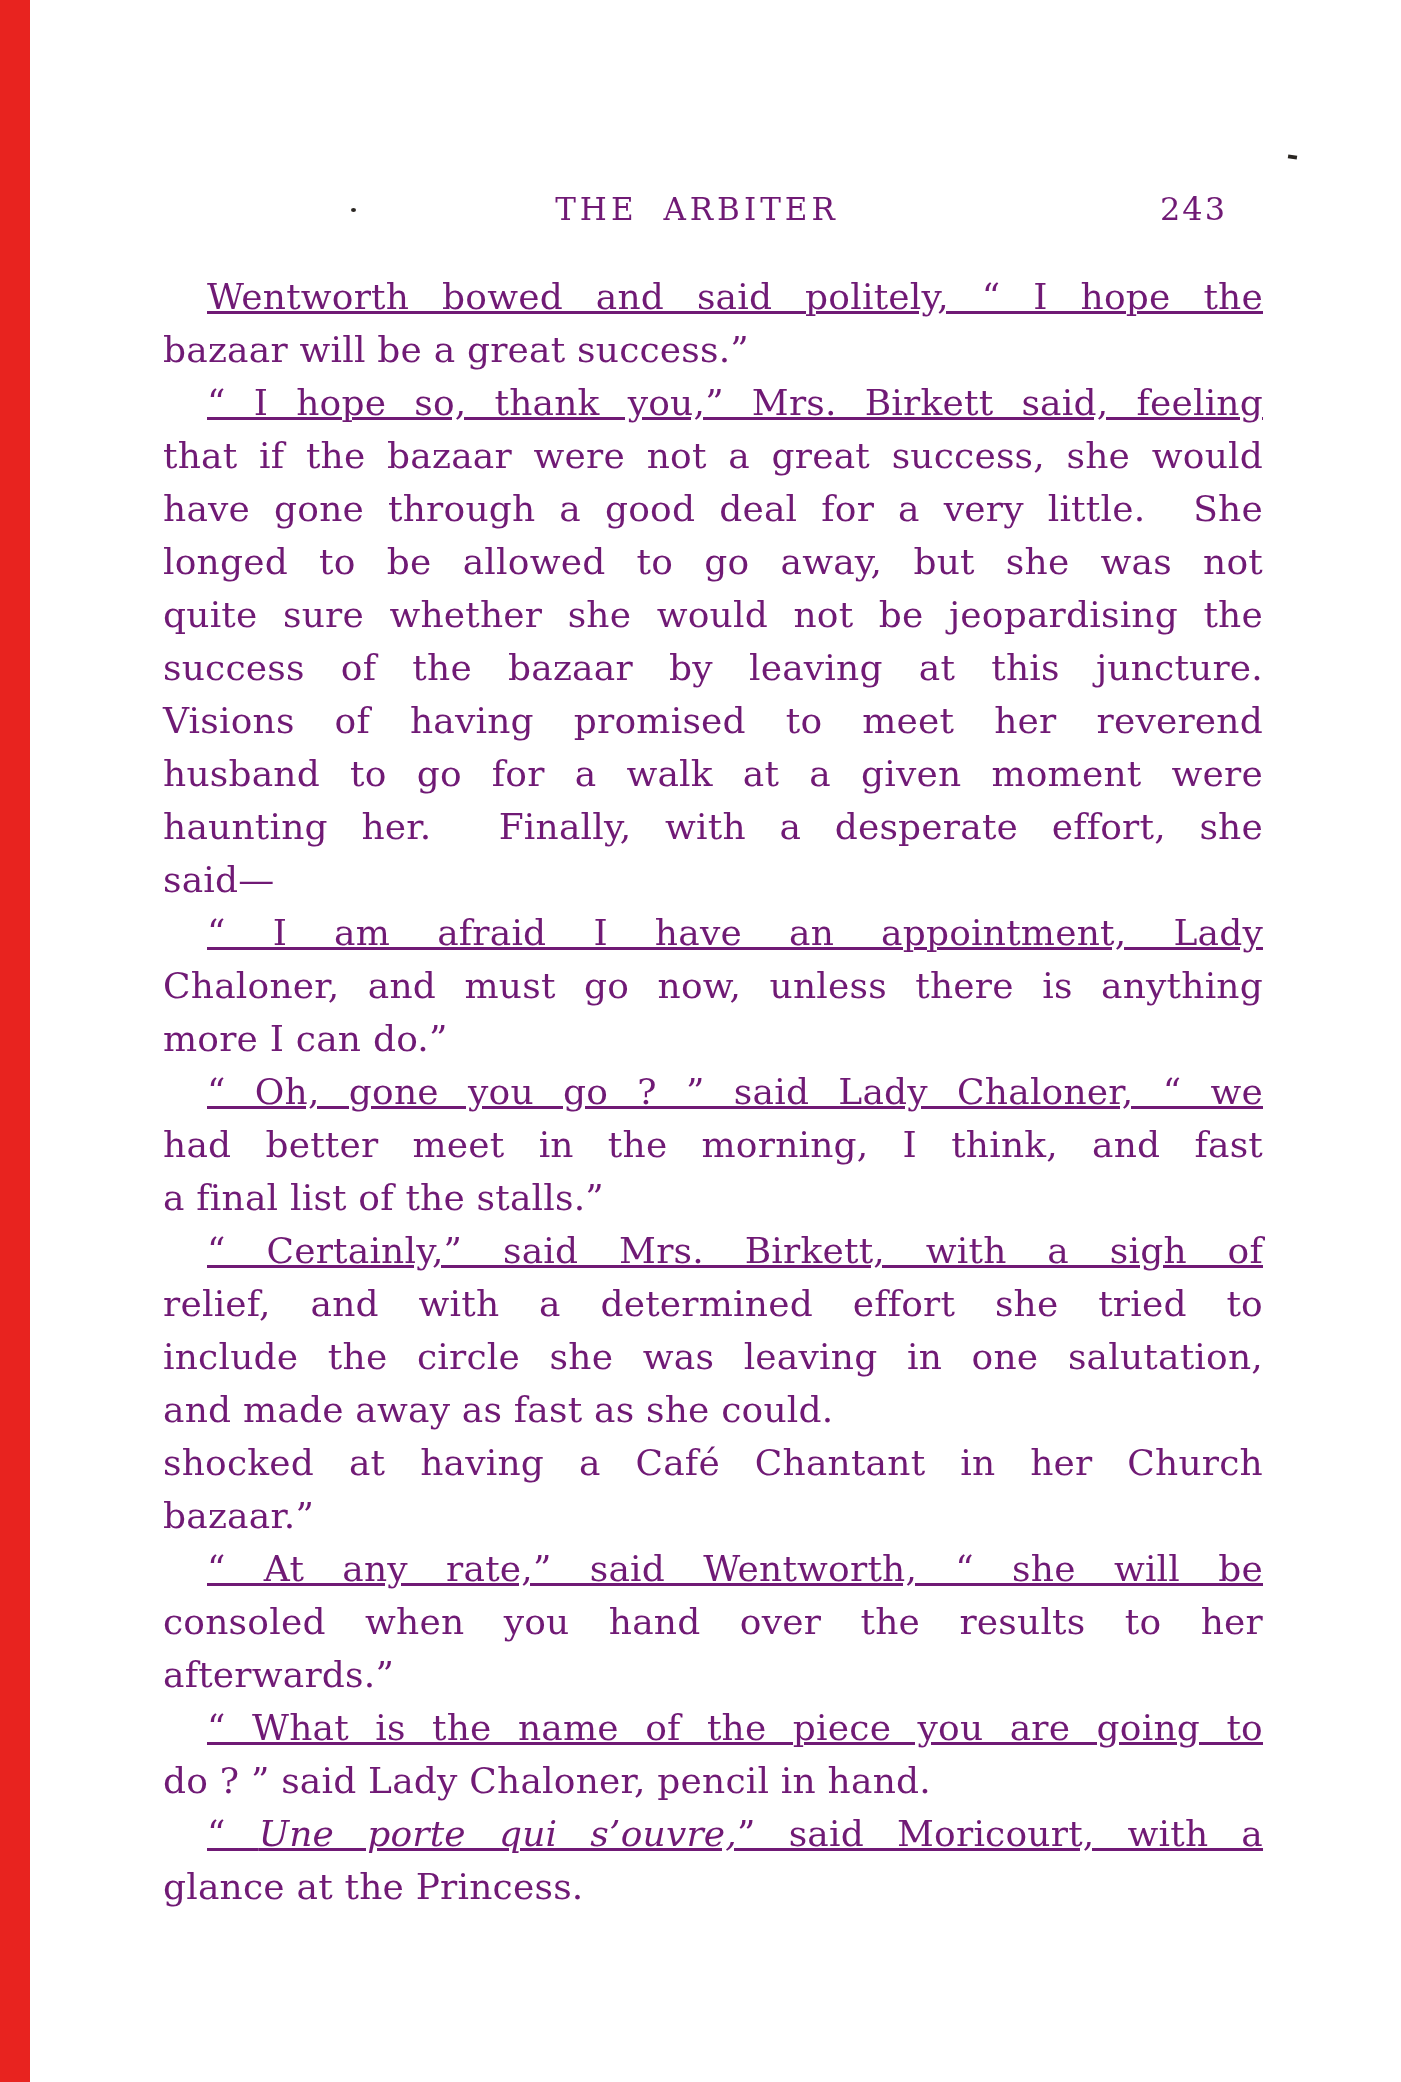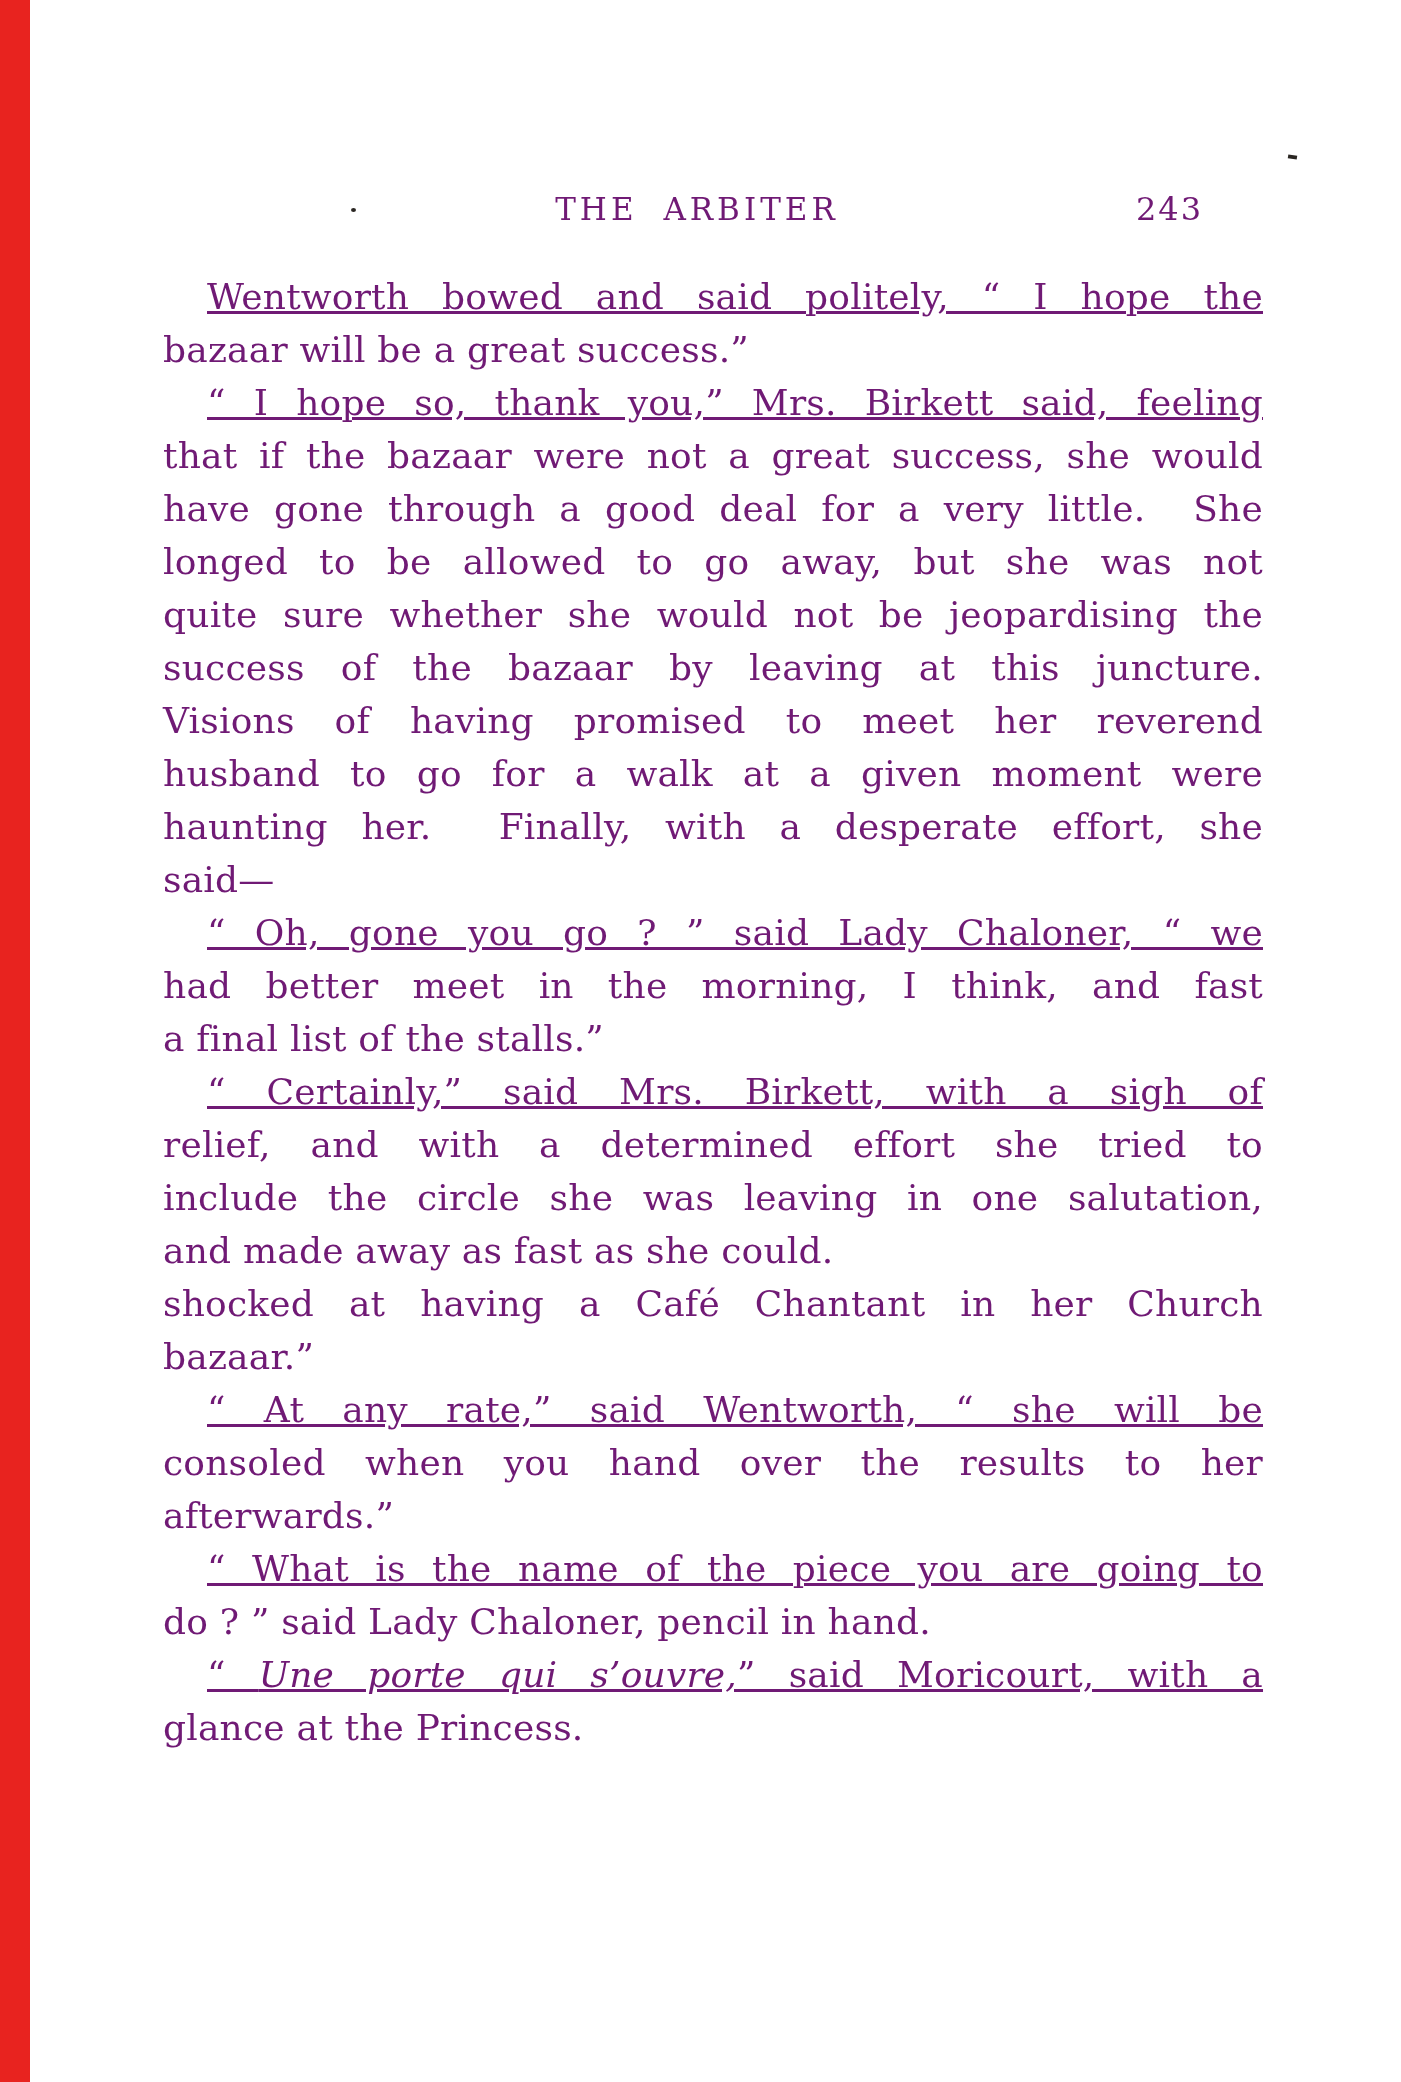--- a/index.html
+++ b/index.html
@@ -28,21 +28,21 @@
     position: absolute;
     left: 534px;
     transform: translateX(-50%);
     font-size: 31px;
     letter-spacing: 4px;
     word-spacing: 12px;
     white-space: nowrap;
   }
   .page-number {
     position: absolute;
-    right: 60px;
+    right: 36px;
     font-size: 32px;
     letter-spacing: 2px;
     margin-left: 32px;
   }
   .text-block {
     position: absolute;
     left: 163px; top: 270px;
     width: 1100px;
   }
   .line {
@@ -88,20 +88,25 @@
         <div class="line j"><span>have gone through a good deal for a very little.&nbsp; She</span></div>
         <div class="line j"><span>longed to be allowed to go away, but she was not</span></div>
         <div class="line j"><span>quite sure whether she would not be jeopardising the</span></div>
         <div class="line j"><span>success of the bazaar by leaving at this juncture.</span></div>
         <div class="line j"><span>Visions of having promised to meet her reverend</span></div>
         <div class="line j"><span>husband to go for a walk at a given moment were</span></div>
         <div class="line j"><span>haunting her.&nbsp; Finally, with a desperate effort, she</span></div>
         <div class="line last"><span>said—</span></div>
       </div>
       <div>
+        <div class="line indent j"><span>“ I am afraid I have an appointment, Lady</span></div>
+        <div class="line j"><span>Chaloner, and must go now, unless there is anything</span></div>
+        <div class="line last"><span>more I can do.”</span></div>
+      </div>
+      <div>
         <div class="line indent j"><span>“ Oh, gone you go ? ” said Lady Chaloner, “ we</span></div>
         <div class="line j"><span>had better meet in the morning, I think, and fast</span></div>
         <div class="line last"><span>a final list of the stalls.”</span></div>
       </div>
       <div>
         <div class="line indent j"><span>“ Certainly,” said Mrs. Birkett, with a sigh of</span></div>
         <div class="line j"><span>relief, and with a determined effort she tried to</span></div>
         <div class="line j"><span>include the circle she was leaving in one salutation,</span></div>
         <div class="line last"><span>and made away as fast as she could.</span></div>
       </div>

